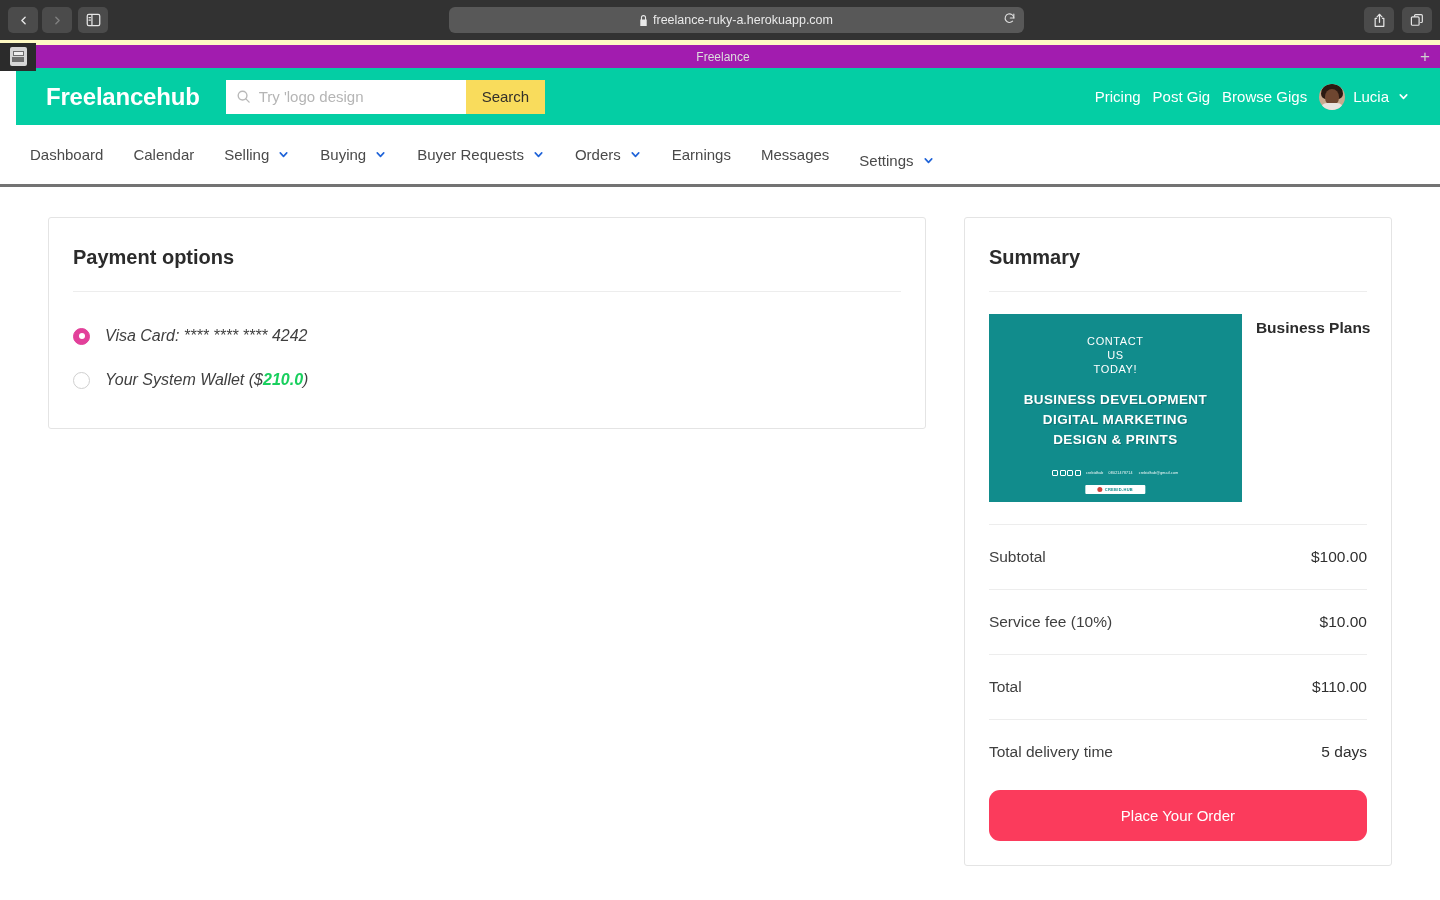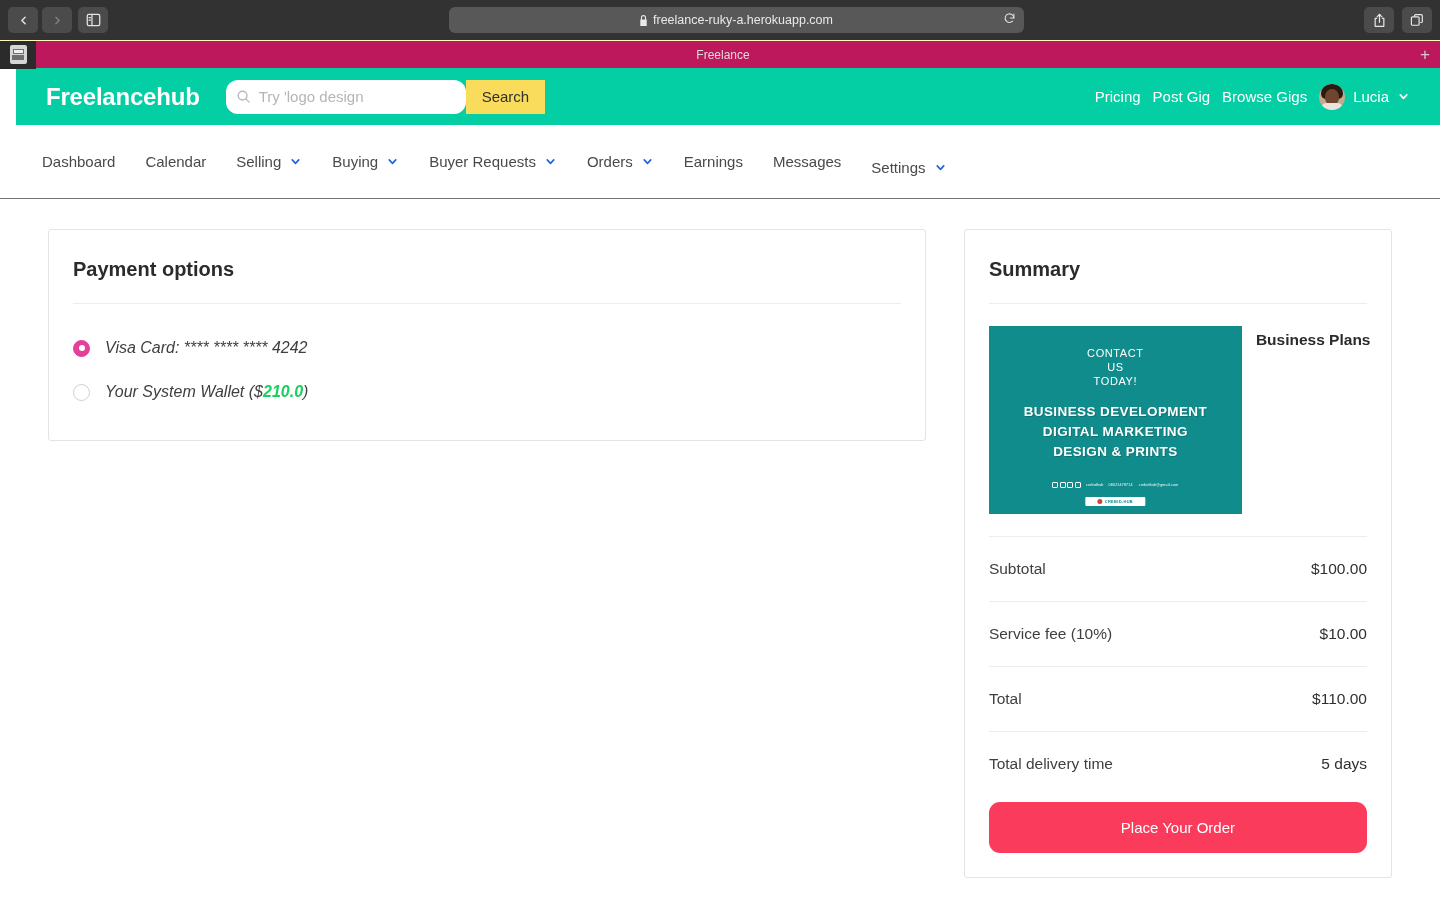--- a/index.html
+++ b/index.html
@@ -29,22 +29,22 @@
   .url-bar {
     width: 575px; height: 26px; border-radius: 6px; background: #585858;
     display: flex; align-items: center; justify-content: center;
     position: relative; color: #e9e9e9; font-size: 12.5px;
   }
   .url-lock { margin-right: 5px; display: inline-flex; }
   .url-reload { position: absolute; right: 8px; color: #dcdcdc; }
   .right-btns { display: flex; gap: 8px; }
 
   .tabbar {
-    height: 28px; background: #be185d; display: flex; align-items: center;
-    border-top: 1px solid #fef9c3;
+    height: 28px; background: #a21caf; display: flex; align-items: center;
+    border-top: 5px solid #fef9c3;
   }
   .tab-favicon-cell {
     width: 36px; height: 28px; display: flex; align-items: center; justify-content: center;
     background: #2b2b2b;
   }
   .favicon-glyph {
     width: 17px; height: 19px; border-radius: 2px; background: #d6d6d6;
     display: flex; flex-direction: column; align-items: center; justify-content: center; gap: 1px;
   }
   .favicon-glyph i { display: block; background: #6e6e6e; }
@@ -58,21 +58,21 @@
 
   
   .site-header {
     height: 57px; background: #04cea4;
     display: flex; align-items: center; padding: 0 30px; margin-left: 16px;
   }
   .brand { color: #ffffff; font-size: 24px; font-weight: bold; letter-spacing: -0.2px; }
   .search-group { display: flex; margin-left: 26px; height: 34px; }
   .search-box {
     width: 240px; background: #ffffff; display: flex; align-items: center;
-    padding: 0 10px; gap: 8px; border-radius: 12px;
+    padding: 0 10px; gap: 8px;
   }
   .search-icon { color: #b9b9b9; display: flex; }
   .search-input {
     border: none; outline: none; font-size: 15px; width: 100%;
     font-family: "Liberation Sans", sans-serif; color: #444;
   }
   .search-input::placeholder { color: #b5b5b5; }
   .search-submit {
     background: #f9dc5c; border: none; padding: 0 16px; font-size: 15px;
     color: #33302a; cursor: pointer; font-family: "Liberation Sans", sans-serif;
@@ -94,22 +94,22 @@
   }
   .avatar .shirt {
     position: absolute; left: 1px; bottom: 0; width: 24px; height: 7px;
     background: #e9e4df; border-radius: 8px 8px 0 0;
   }
   .user-name { color: #ffffff; font-size: 15px; }
   .chev-white { color: #ffffff; display: flex; }
 
   
   .main-nav {
-    height: 74px; background: #ffffff; border-bottom: 1px solid #737373;
-    display: flex; align-items: center; padding: 0 42px; gap: 0;
+    height: 62px; background: #ffffff; border-bottom: 3px solid #737373;
+    display: flex; align-items: center; padding: 0 30px; gap: 0;
   }
   .nav-item {
     display: flex; align-items: center; gap: 8px;
     color: #4a4a4a; font-size: 15px; margin-right: 30px; text-decoration: none;
   }
   .nav-item:last-child { margin-right: 0; margin-top: 12px; }
   .chev-blue { color: #1f63d8; display: flex; }
 
   
   .page {

